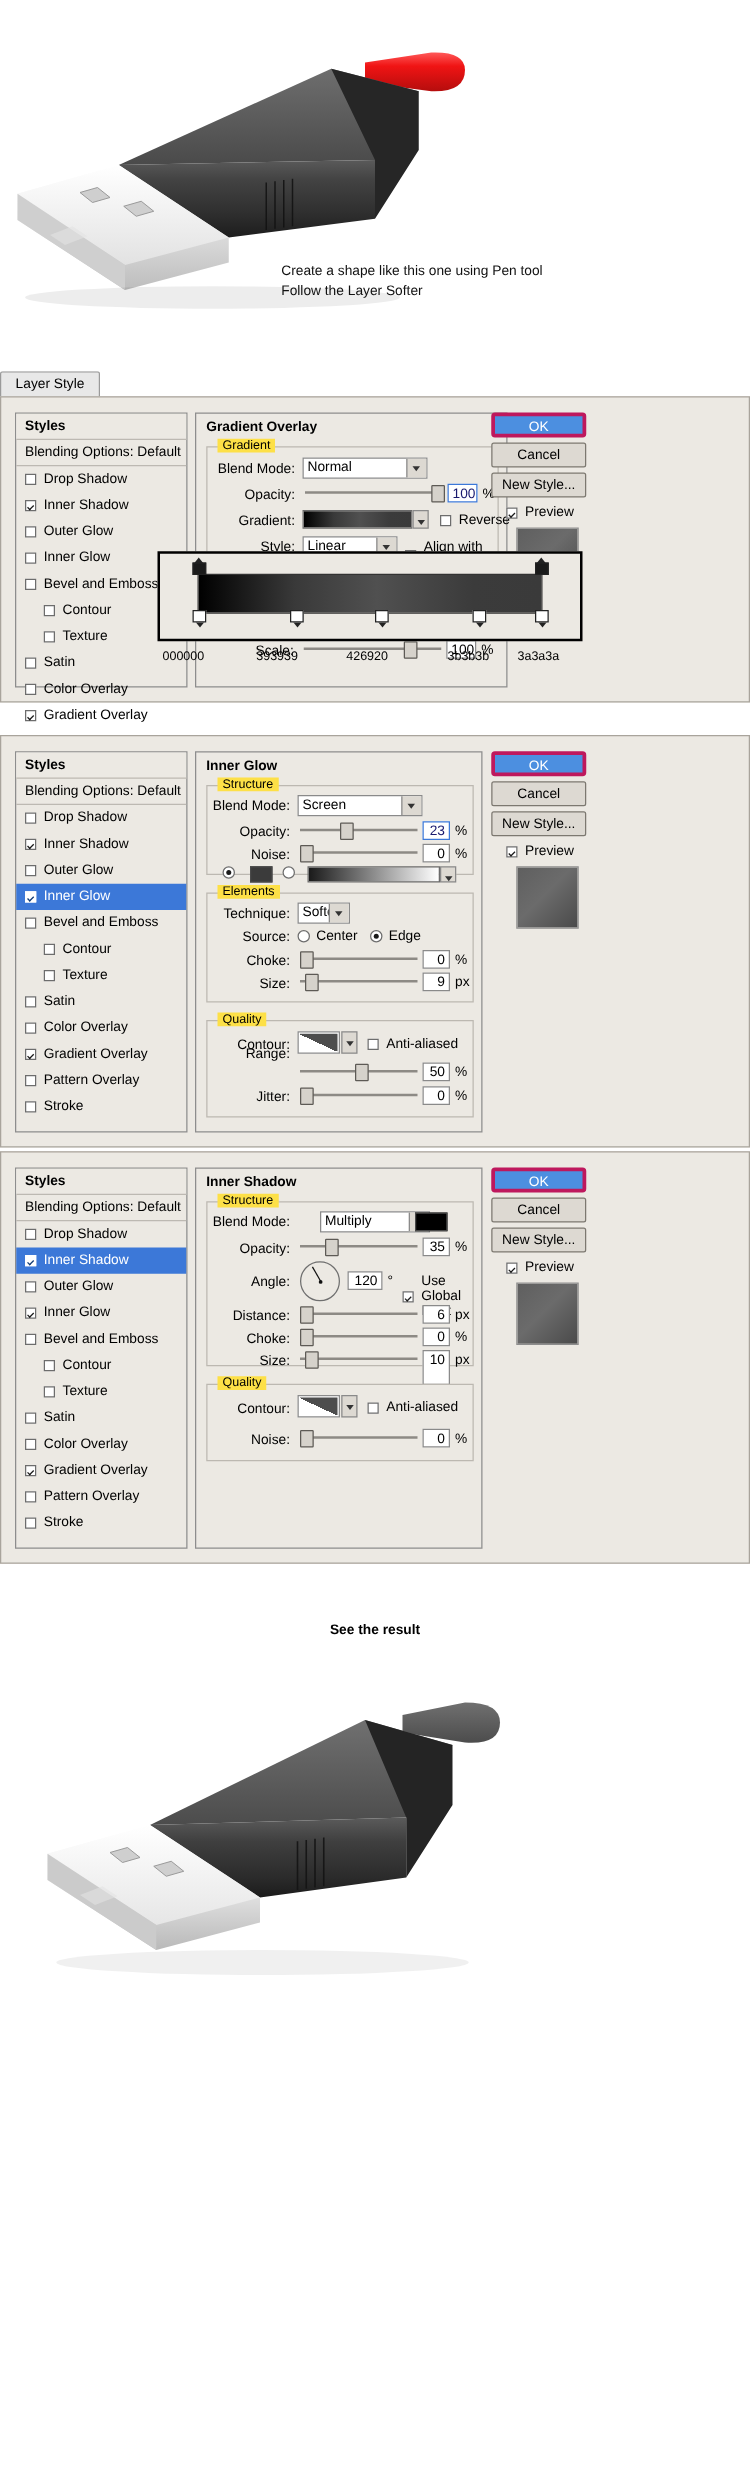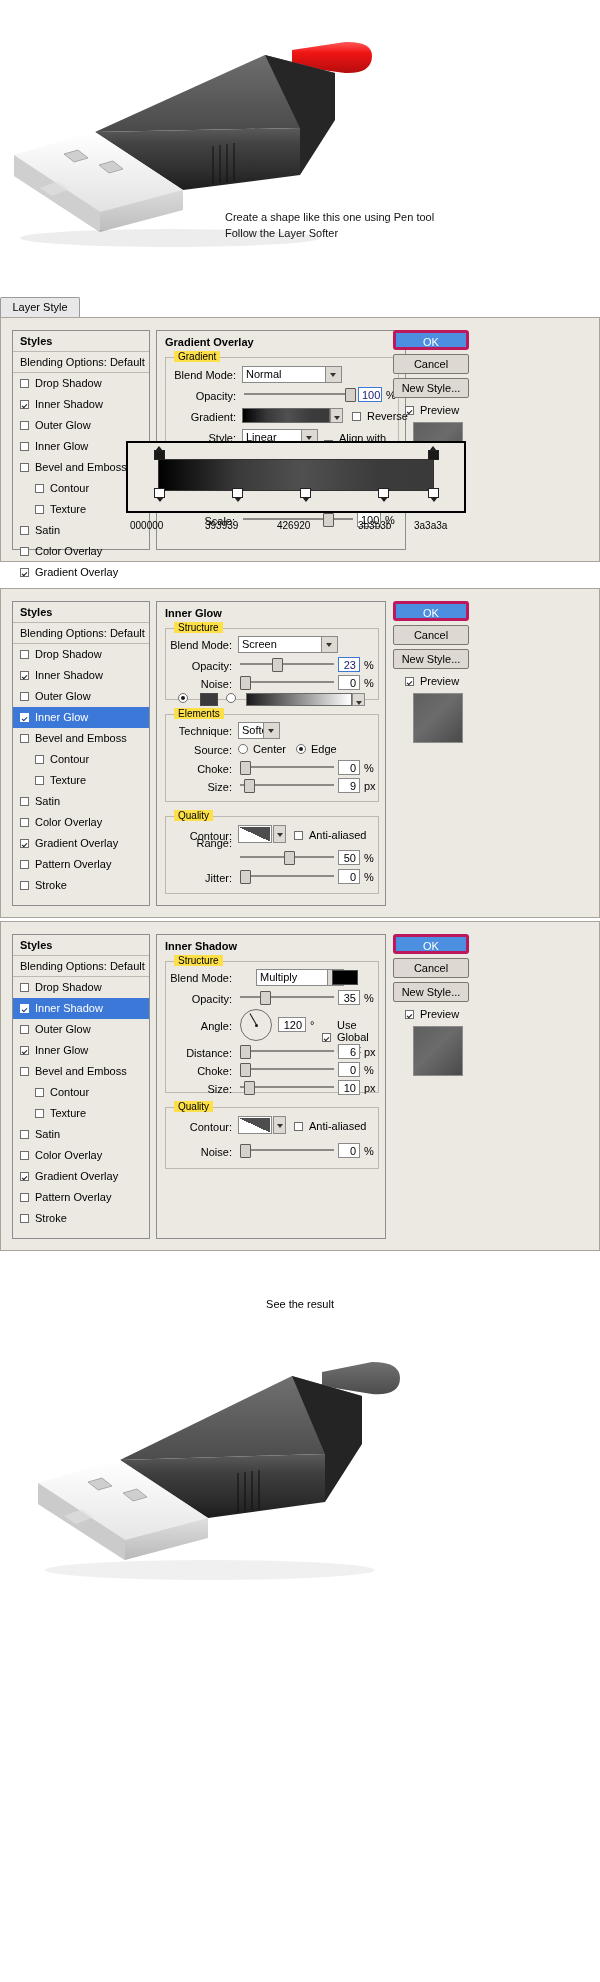--- a/index.html
+++ b/index.html
@@ -694,21 +694,21 @@
             <div class="knob" style="left:0px;"></div>
           </div>
           <div class="inp" style="left:172px;top:100px;width:22px;height:15px;text-align:right;">0</div>
           <span class="lbl l" style="left:198px;top:102px;width:12px;">%</span>
 
           <span class="lbl" style="left:-4px;top:121px;width:70px;">Size:</span>
           <div class="slider" style="left:74px;top:119px;width:94px;">
             <div class="track"></div>
             <div class="knob" style="left:4px;"></div>
           </div>
-          <div class="inp" style="left:172px;top:118px;width:22px;height:15px;text-align:right;">10</div>
+          <div class="inp" style="left:172px;top:118px;width:22px;height:28px;text-align:right;">10</div>
           <span class="lbl l" style="left:198px;top:120px;width:14px;">px</span>
         </div>
 
         <div class="group" style="left:8px;top:172px;width:214px;height:62px;">
           <span class="group-label">Quality</span>
           <span class="lbl" style="left:-4px;top:13px;width:70px;">Contour:</span>
           <div class="contour-box" style="left:72px;top:8px;">
               <span class="curve"></span>
             </div>
           <div class="mini-arrow" style="left:107px;top:8px;"></div>
@@ -731,21 +731,21 @@
       <div class="btn" style="left:392px;top:36px;width:76px;">Cancel</div>
       <div class="btn" style="left:392px;top:60px;width:76px;">New Style...</div>
       <div class="ck" style="left:404px;top:86px;">
         <span class="cbx on"></span>
         <span>Preview</span>
       </div>
       <div class="preview-thumb" style="left:412px;top:104px;width:48px;height:48px;"></div>
     </div>
   </div>
 
-  <div style="position:absolute;left:0;top:1298px;width:600px;text-align:center;font-size:11px;font-weight:normal;">See the result</div>
+  <div style="position:absolute;left:0;top:1298px;width:600px;text-align:center;font-size:11px;font-weight:bold;">See the result</div>
 
   <div style="position:absolute;left:0;top:1320px;width:600px;height:600px;">
     <svg width="600" height="600" viewBox="0 0 600 600">
       <defs>
         <linearGradient id="rMetal" x1="0" y1="0" x2="0" y2="1">
           <stop offset="0%" stop-color="#ffffff"></stop>
           <stop offset="40%" stop-color="#f0f0f0"></stop>
           <stop offset="70%" stop-color="#d4d4d4"></stop>
           <stop offset="100%" stop-color="#b9b9b9"></stop>
         </linearGradient>

